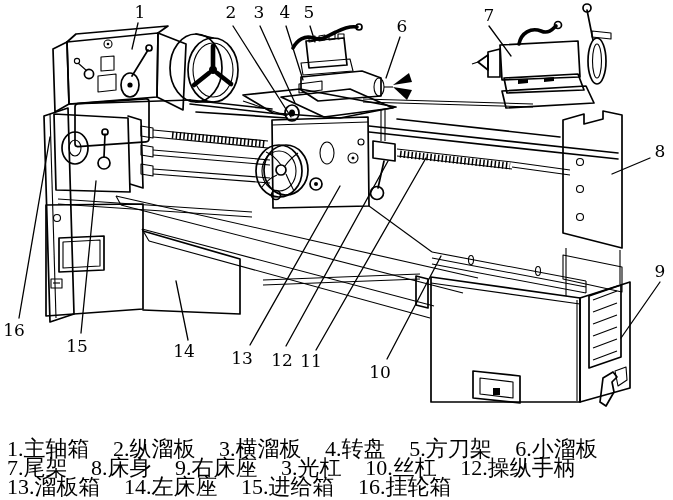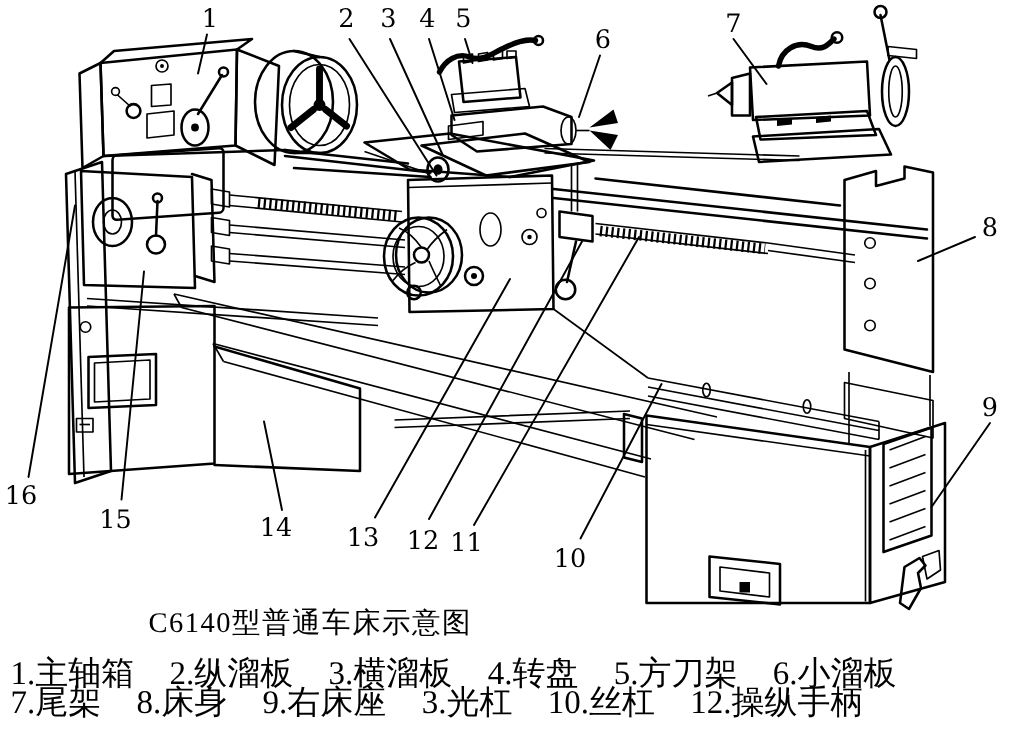--- a/index.html
+++ b/index.html
@@ -245,33 +245,38 @@
     <text class="callout" x="380" y="378">10</text>
     <text class="callout" x="311" y="367">11</text>
     <text class="callout" x="282" y="366">12</text>
     <text class="callout" x="242" y="364">13</text>
     <text class="callout" x="184" y="357">14</text>
     <text class="callout" x="77" y="352">15</text>
     <text class="callout" x="14" y="336">16</text>
   </g>
 </svg>
 
-  <div class="title">C6140型普通车床示意图</div>
 
   <div class="legend">
     <div class="row">
       <span class="lg-item"><span>1.</span><span>主轴箱</span></span>
       <span class="lg-item"><span>2.</span><span>纵溜板</span></span>
       <span class="lg-item"><span>3.</span><span>横溜板</span></span>
       <span class="lg-item"><span>4.</span><span>转盘</span></span>
       <span class="lg-item"><span>5.</span><span>方刀架</span></span>
       <span class="lg-item"><span>6.</span><span>小溜板</span></span>
     </div>
     <div class="row">
       <span class="lg-item"><span>7.</span><span>尾架</span></span>
       <span class="lg-item"><span>8.</span><span>床身</span></span>
       <span class="lg-item"><span>9.</span><span>右床座</span></span>
       <span class="lg-item"><span>3.</span><span>光杠</span></span>
       <span class="lg-item"><span>10.</span><span>丝杠</span></span>
       <span class="lg-item"><span>12.</span><span>操纵手柄</span></span>
     </div>
+    <div class="row">
+      <span class="lg-item"><span>13.</span><span>溜板箱</span></span>
+      <span class="lg-item"><span>14.</span><span>左床座</span></span>
+      <span class="lg-item"><span>15.</span><span>进给箱</span></span>
+      <span class="lg-item"><span>16.</span><span>挂轮箱</span></span>
+    </div>
   </div>
 </div>
 
 </body></html>

